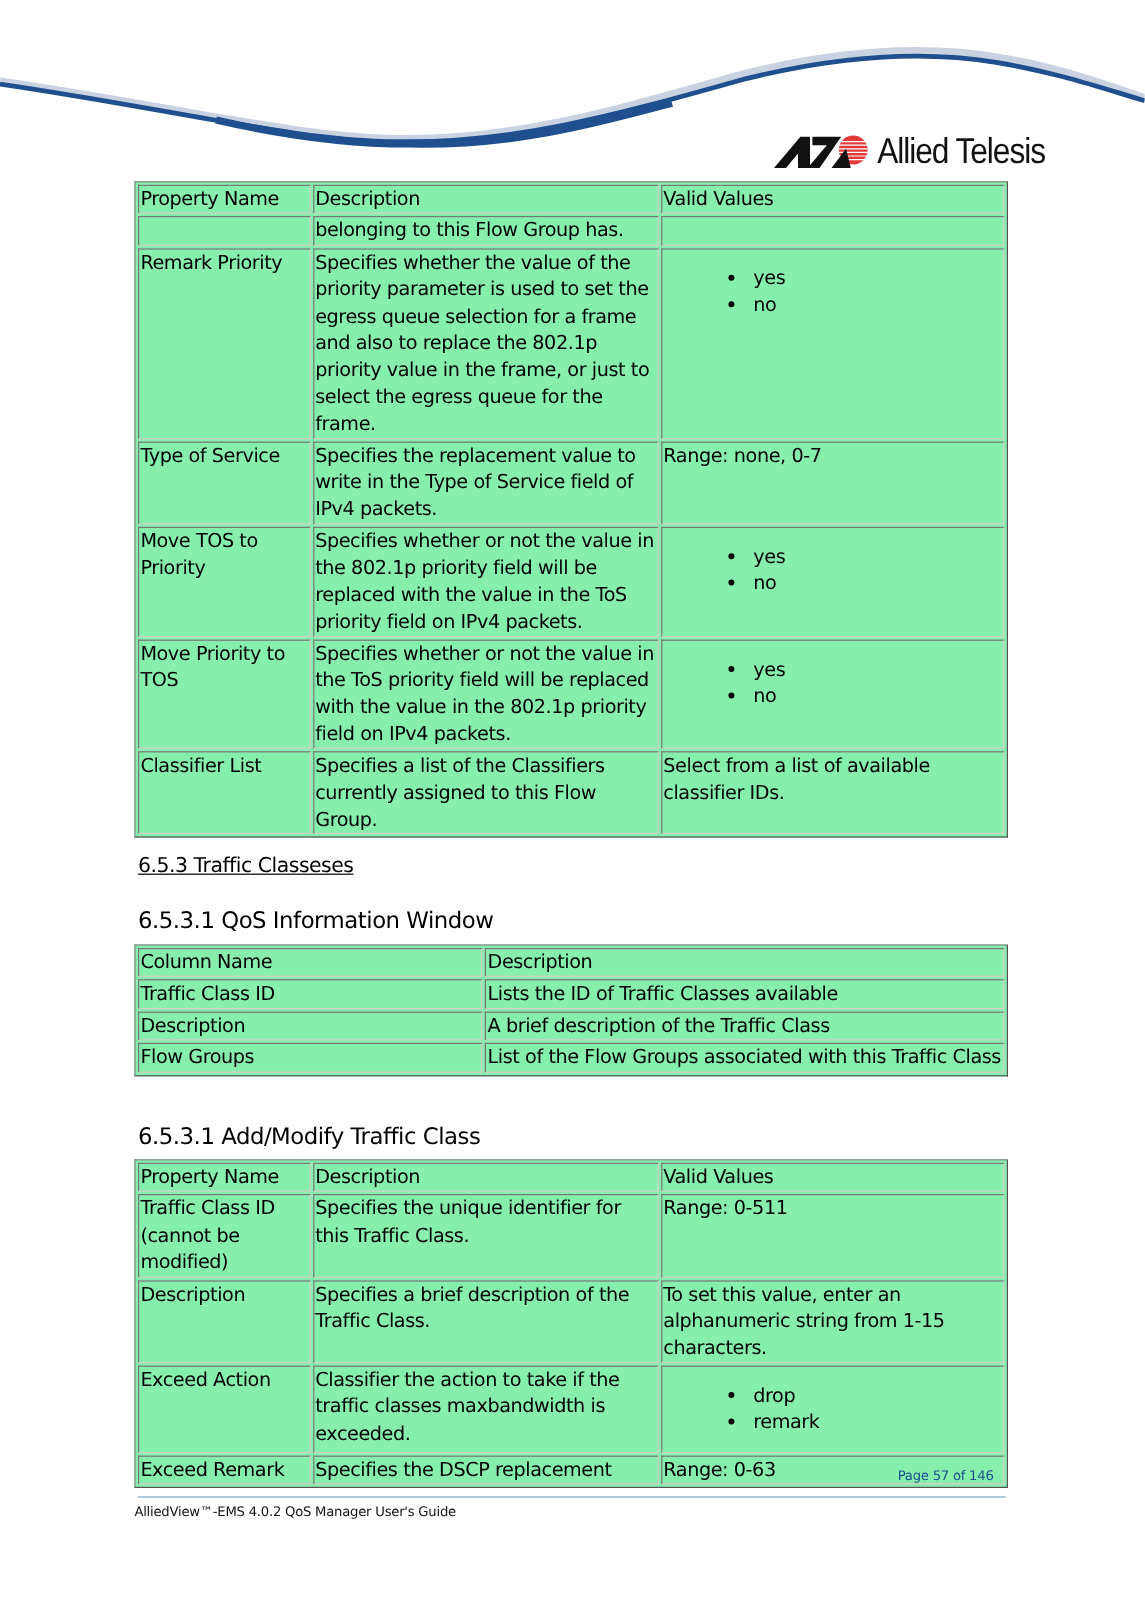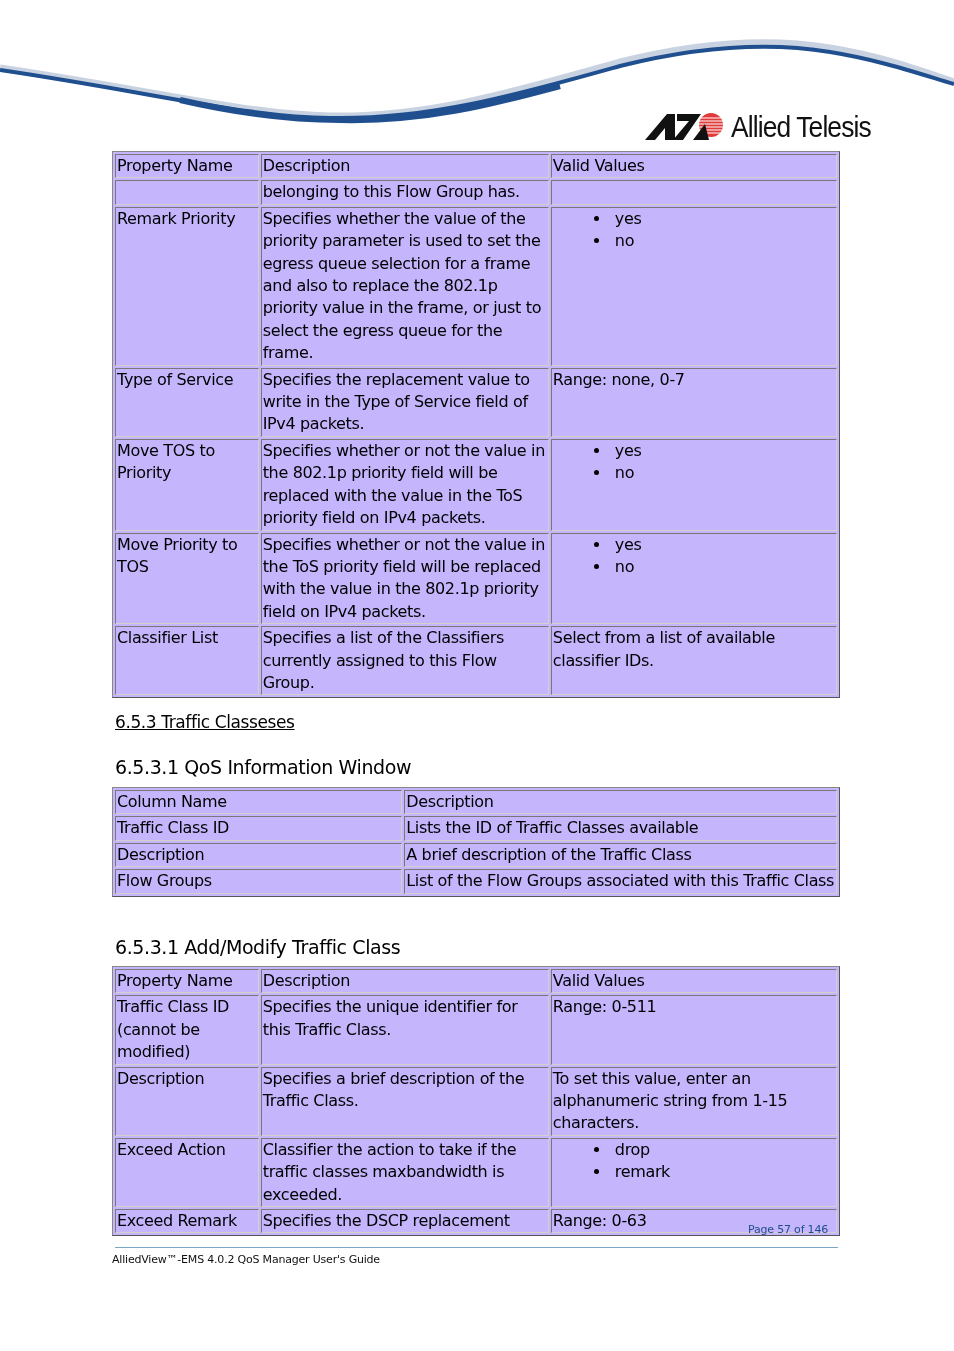--- a/index.html
+++ b/index.html
@@ -11,35 +11,35 @@
     .logo { position: absolute; left: 645px; top: 110px; height: 34px; display: flex; align-items: center; }
     .logo-mark { width: 82px; height: 30px; }
     .logo-text {
       font-family: "Liberation Sans", sans-serif; font-size: 30px; letter-spacing: -1px;
       font-weight: normal; margin-left: 4px; color: #111; transform: scaleX(0.88); transform-origin: left center;
       line-height: 30px;
     }
     table.doc {
       position: absolute; left: 112px; border-collapse: separate; border-spacing: 2px;
       border: 1px solid #888; border-right-color: #555; border-bottom-color: #555;
-      background: #c4b5fd; width: 728px;
+      background: #86efac; width: 728px;
     }
     table.doc td {
       border: 1px solid #9a9a9a; border-top-color: #777; border-left-color: #777;
       border-right-color: #d4d0c8; border-bottom-color: #d4d0c8;
       vertical-align: top; padding: 0 1px;
       font-size: 16px; line-height: 22.4px; font-family: "DejaVu Sans", sans-serif;
       letter-spacing: -0.35px;
     }
     .c1 { width: 140px; }
     .c2 { width: 285px; }
     .c3 { width: 283px; margin-left: 24px; }
     .q1 { width: 284px; }
     .q2 { width: 430px; }
-    ul.vals { margin: 0; padding: 0 0 0 58px; list-style: disc; }
+    ul.vals { margin: 13px; padding: 0 0 0 58px; list-style: disc; }
     ul.vals li { padding-left: 4px; }
     .h3 { position: absolute; left: 115px; font-size: 17px; letter-spacing: -0.4px; }
     .h4 { position: absolute; left: 115px; font-size: 19px; letter-spacing: -0.4px; }
     .footer-line { position: absolute; left: 115px; top: 1247px; width: 723px; height: 1px; background: #7aa6c6; }
     .footer-left { position: absolute; left: 112px; top: 1253px; font-size: 11px; color: #111; letter-spacing: -0.2px; }
     .footer-right { position: absolute; right: 126px; top: 1223px; font-size: 11px; color: #1f4e8c; letter-spacing: -0.2px; }
   </style>
 </head>
 <body>
 

